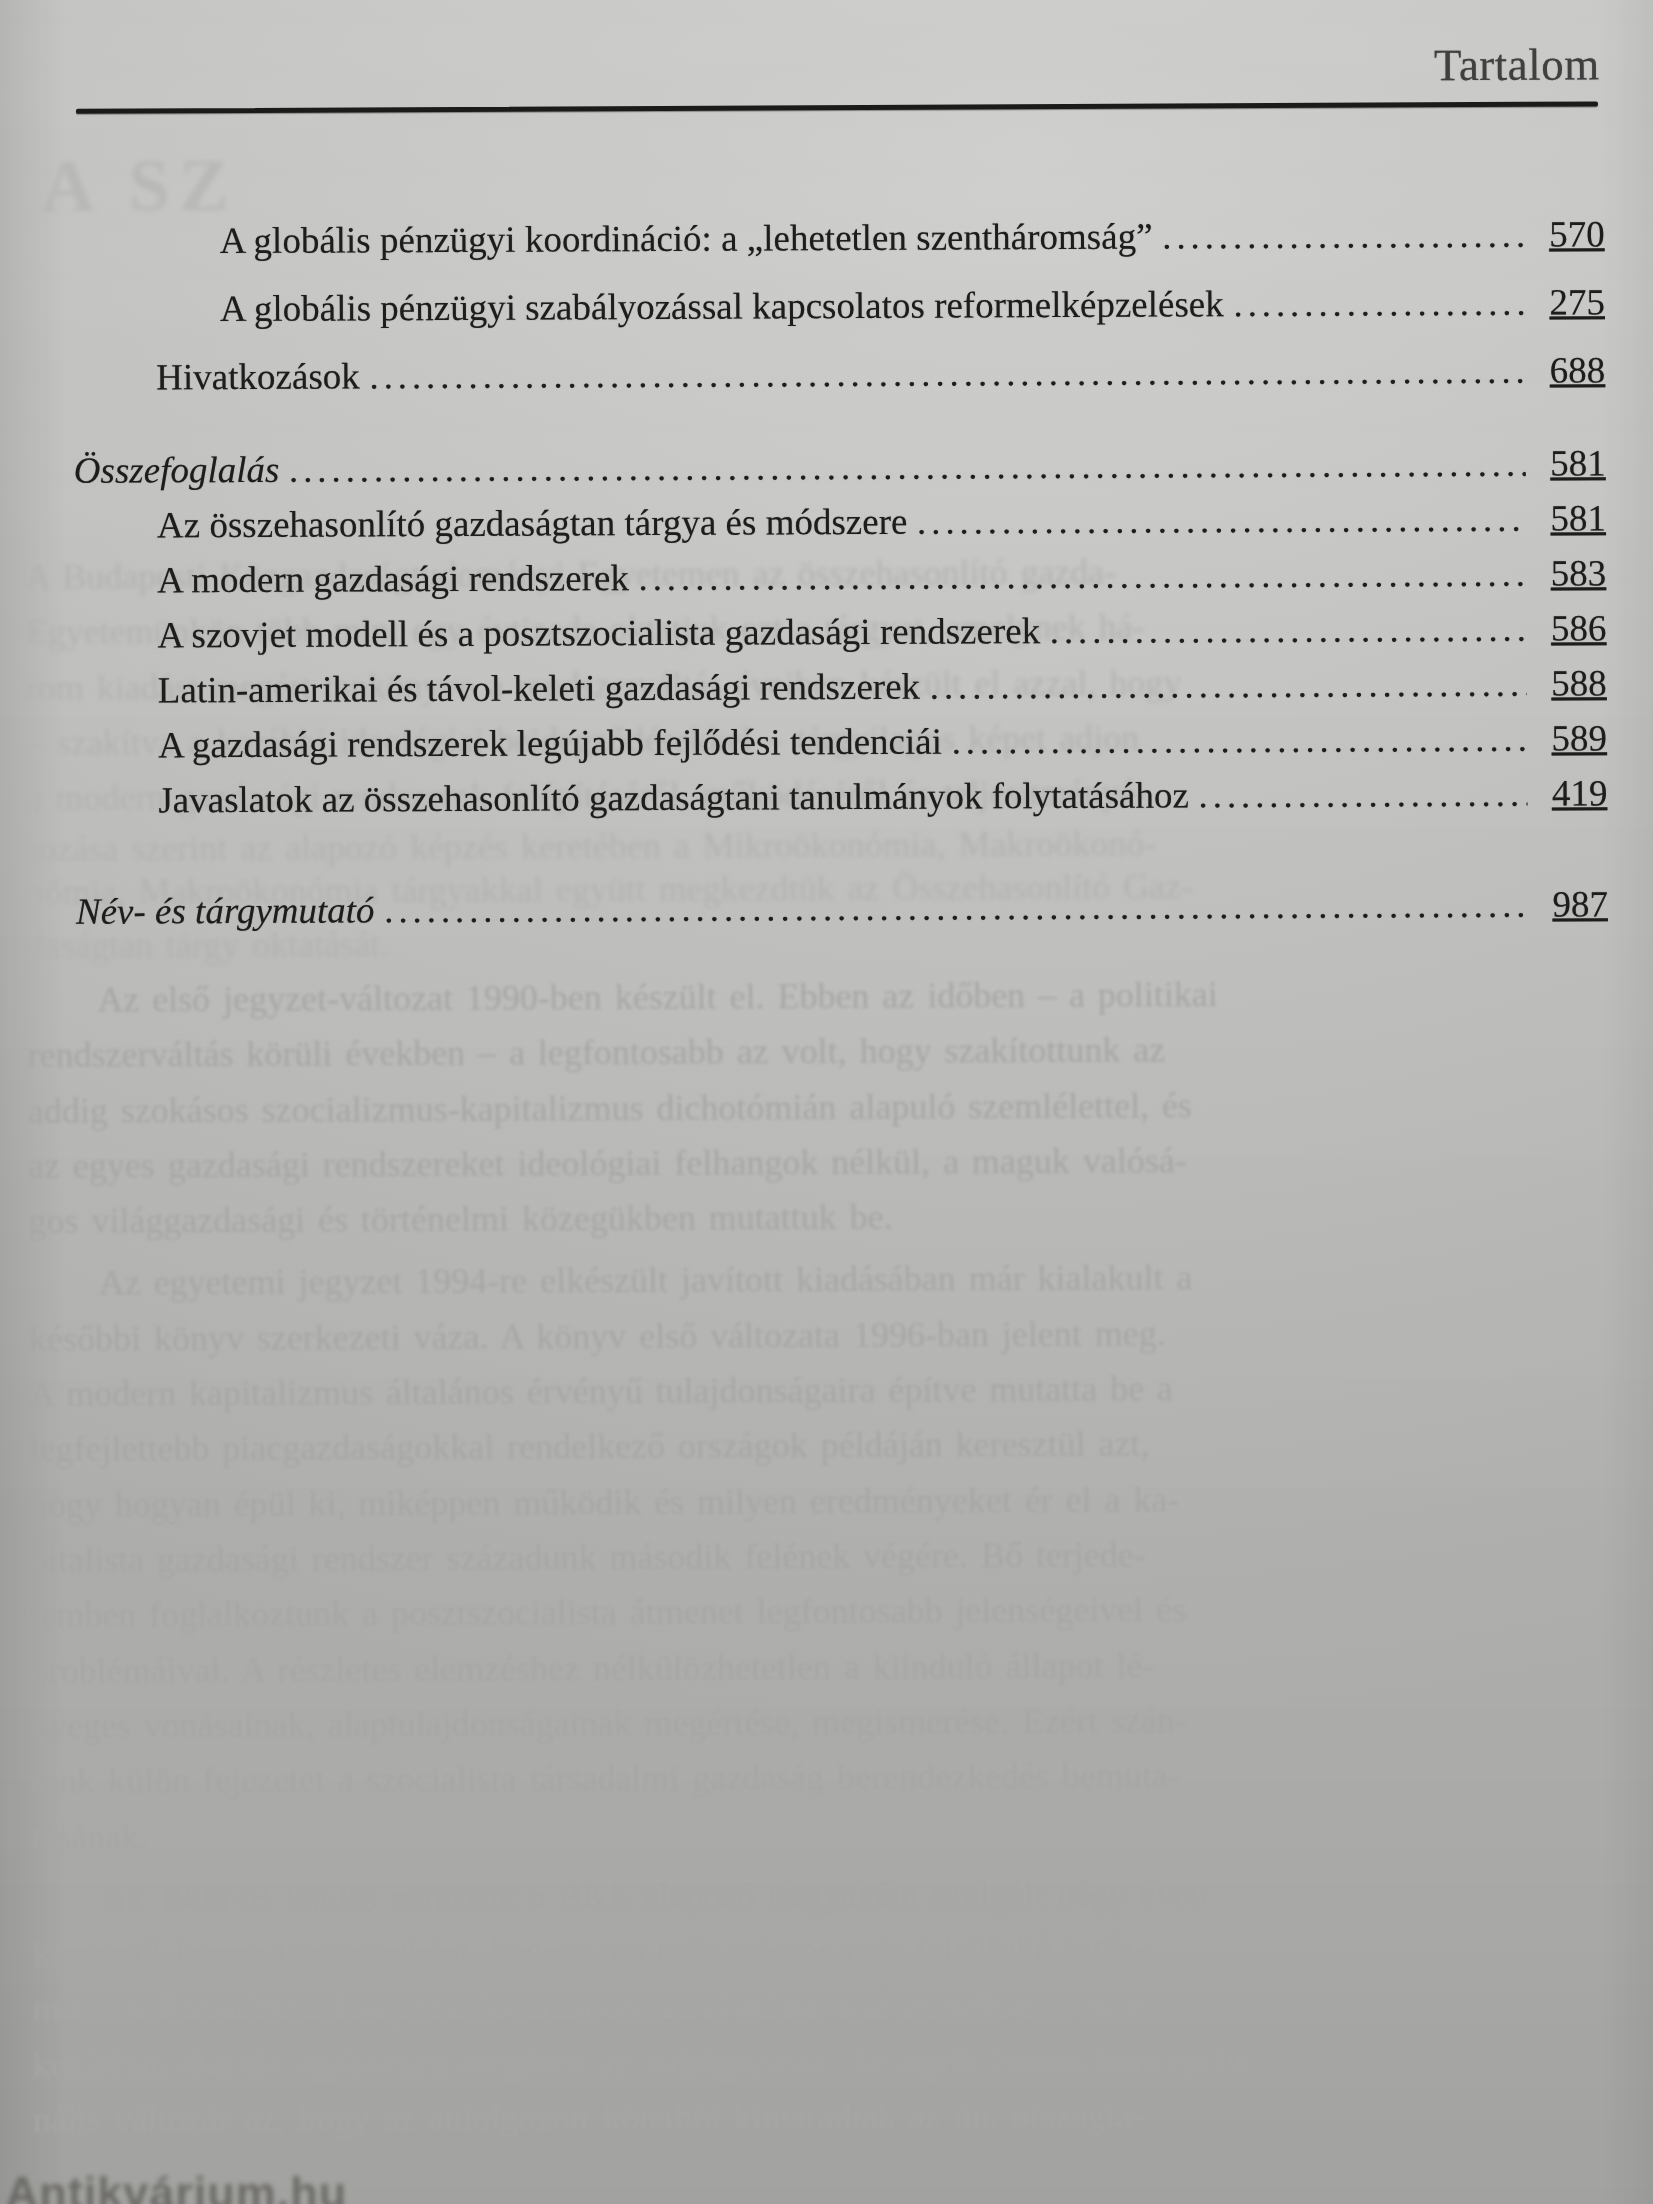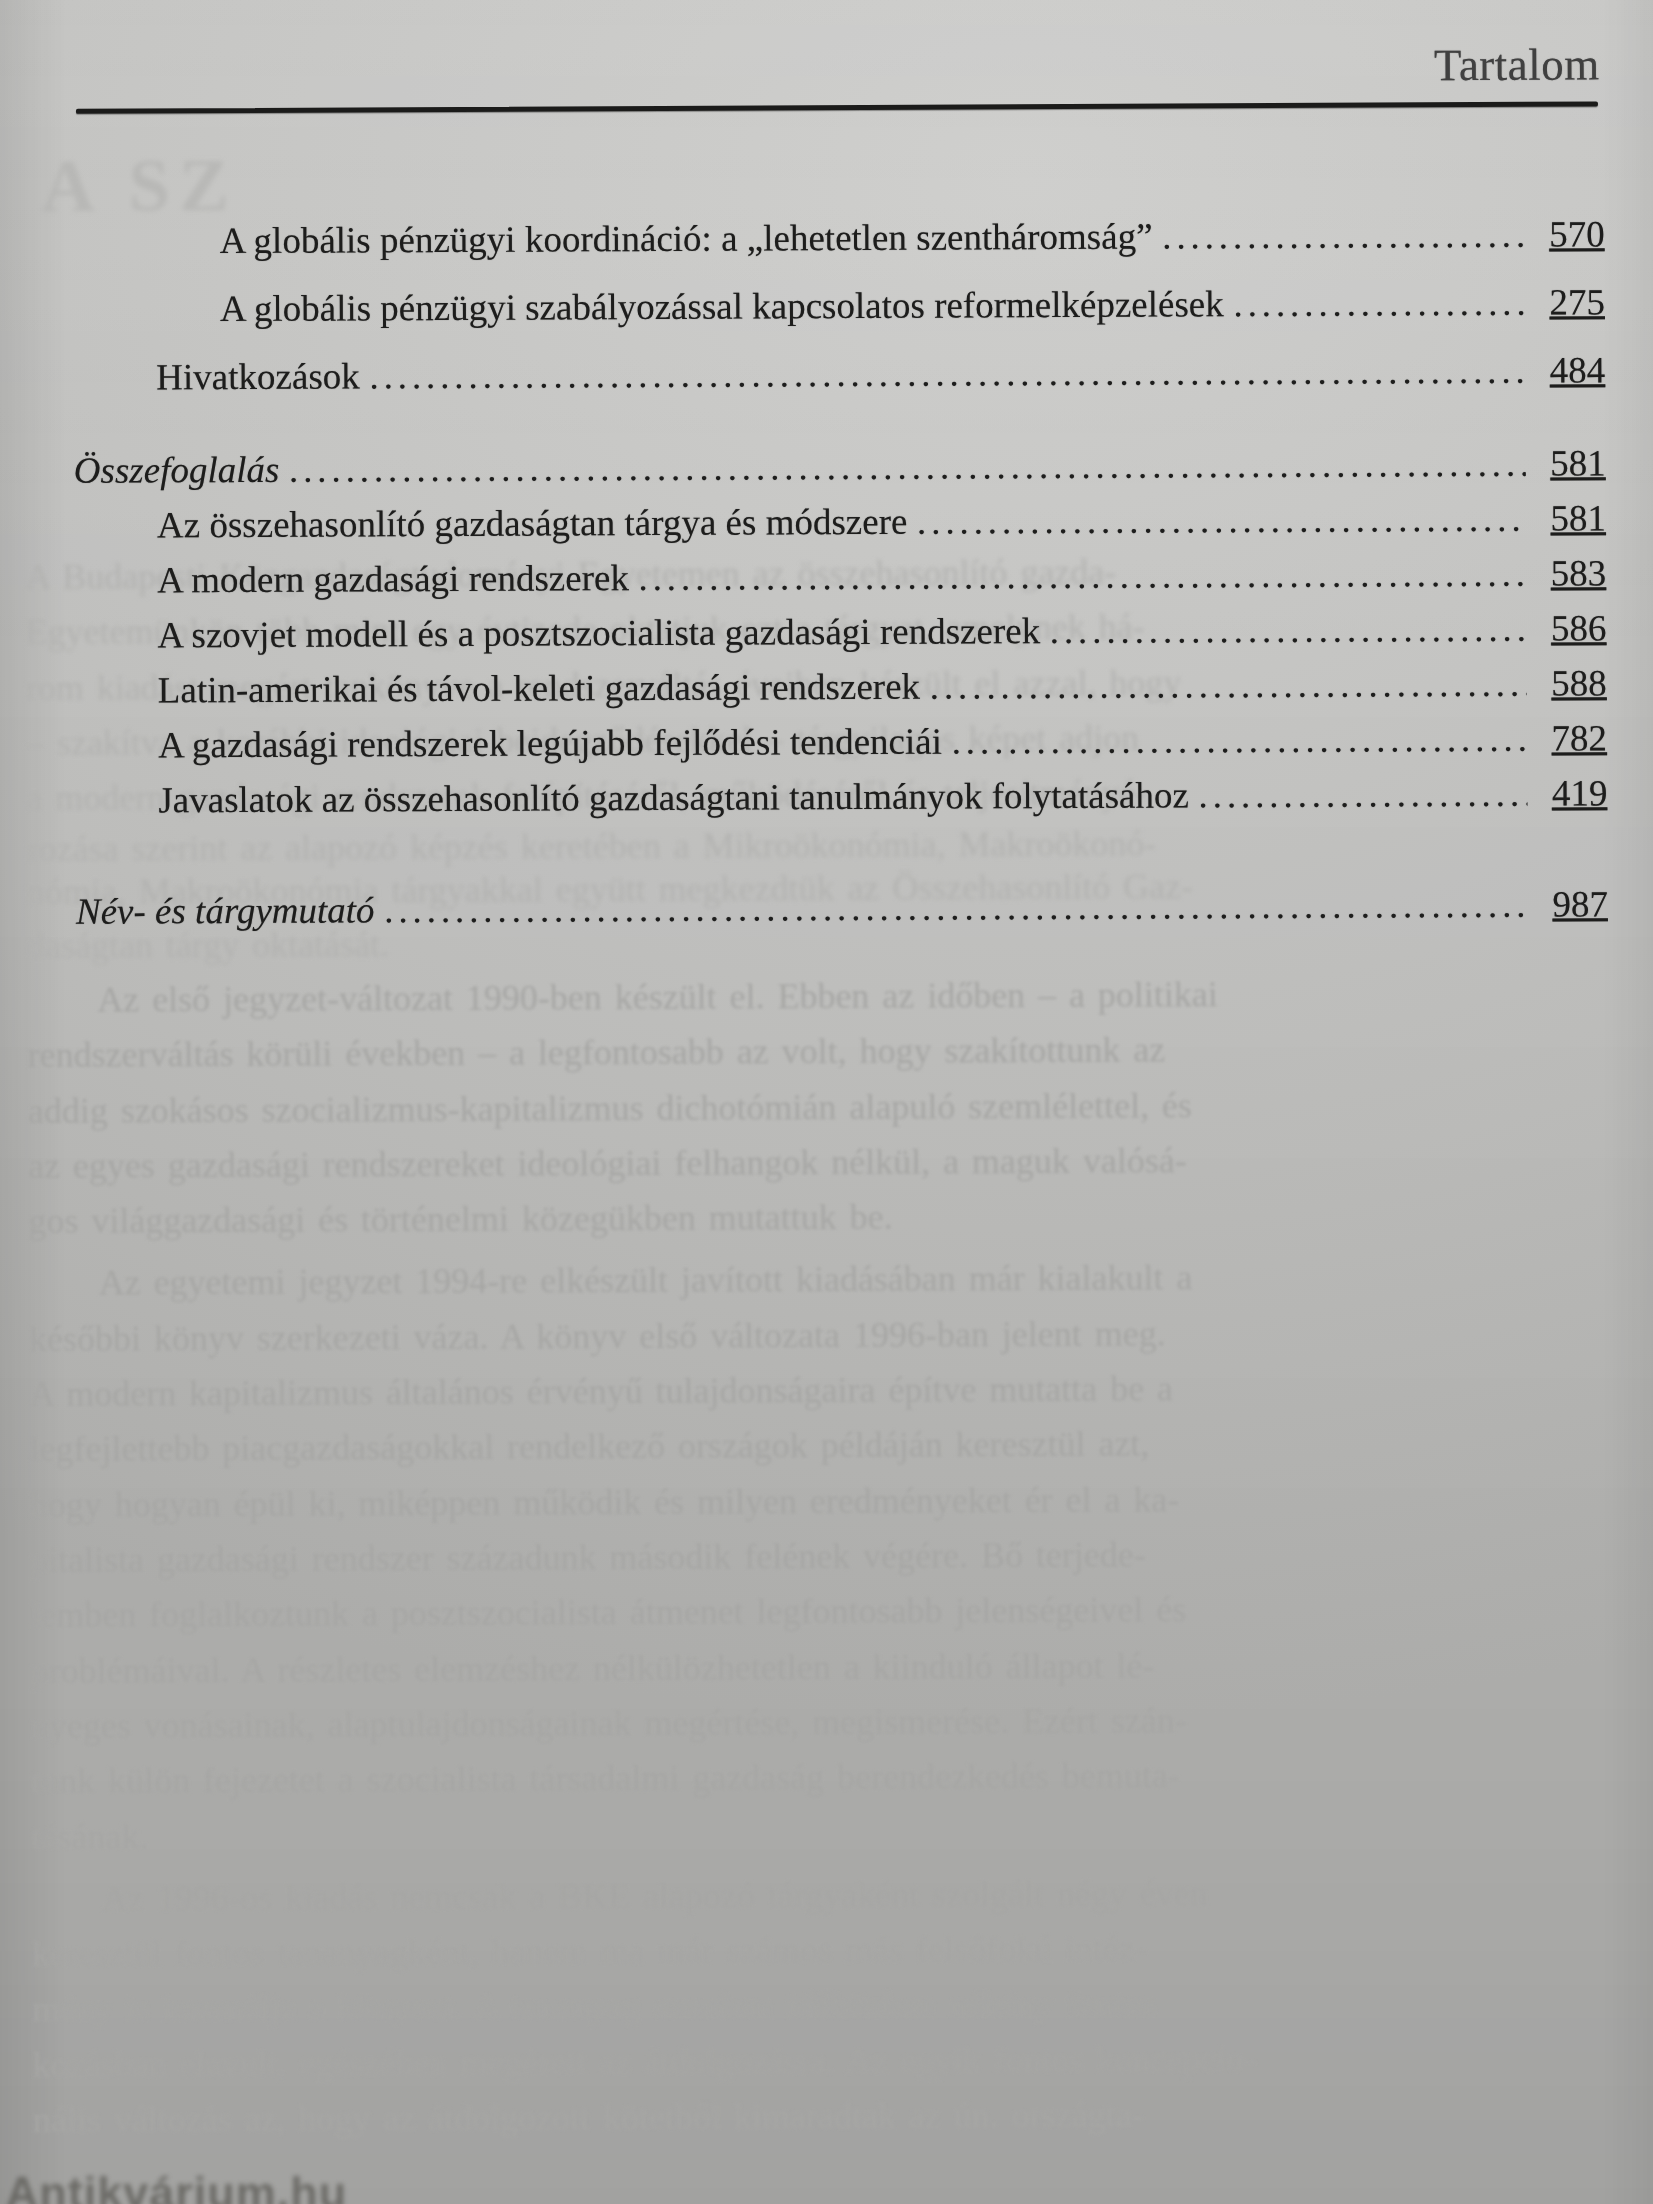--- a/index.html
+++ b/index.html
@@ -140,21 +140,21 @@
           <span class="toc-page">570</span>
         </div>
         <div class="toc-row level-2">
           <span class="toc-label">A globális pénzügyi szabályozással kapcsolatos reformelképzelések</span>
           <span class="toc-dots"></span>
           <span class="toc-page">275</span>
         </div>
         <div class="toc-row level-1">
           <span class="toc-label">Hivatkozások</span>
           <span class="toc-dots"></span>
-          <span class="toc-page">484</span>
+          <span class="toc-page">688</span>
         </div>
       </div>
       <div class="toc-group">
         <div class="toc-row level-0 italic">
           <span class="toc-label">Összefoglalás</span>
           <span class="toc-dots"></span>
           <span class="toc-page">581</span>
         </div>
         <div class="toc-row level-1">
           <span class="toc-label">Az összehasonlító gazdaságtan tárgya és módszere</span>
@@ -172,21 +172,21 @@
           <span class="toc-page">586</span>
         </div>
         <div class="toc-row level-1">
           <span class="toc-label">Latin-amerikai és távol-keleti gazdasági rendszerek</span>
           <span class="toc-dots"></span>
           <span class="toc-page">588</span>
         </div>
         <div class="toc-row level-1">
           <span class="toc-label">A gazdasági rendszerek legújabb fejlődési tendenciái</span>
           <span class="toc-dots"></span>
-          <span class="toc-page">782</span>
+          <span class="toc-page">589</span>
         </div>
         <div class="toc-row level-1">
           <span class="toc-label">Javaslatok az összehasonlító gazdaságtani tanulmányok folytatásához</span>
           <span class="toc-dots"></span>
           <span class="toc-page">419</span>
         </div>
       </div>
       <div class="toc-group">
         <div class="toc-row level-0 italic">
           <span class="toc-label">Név- és tárgymutató</span>

